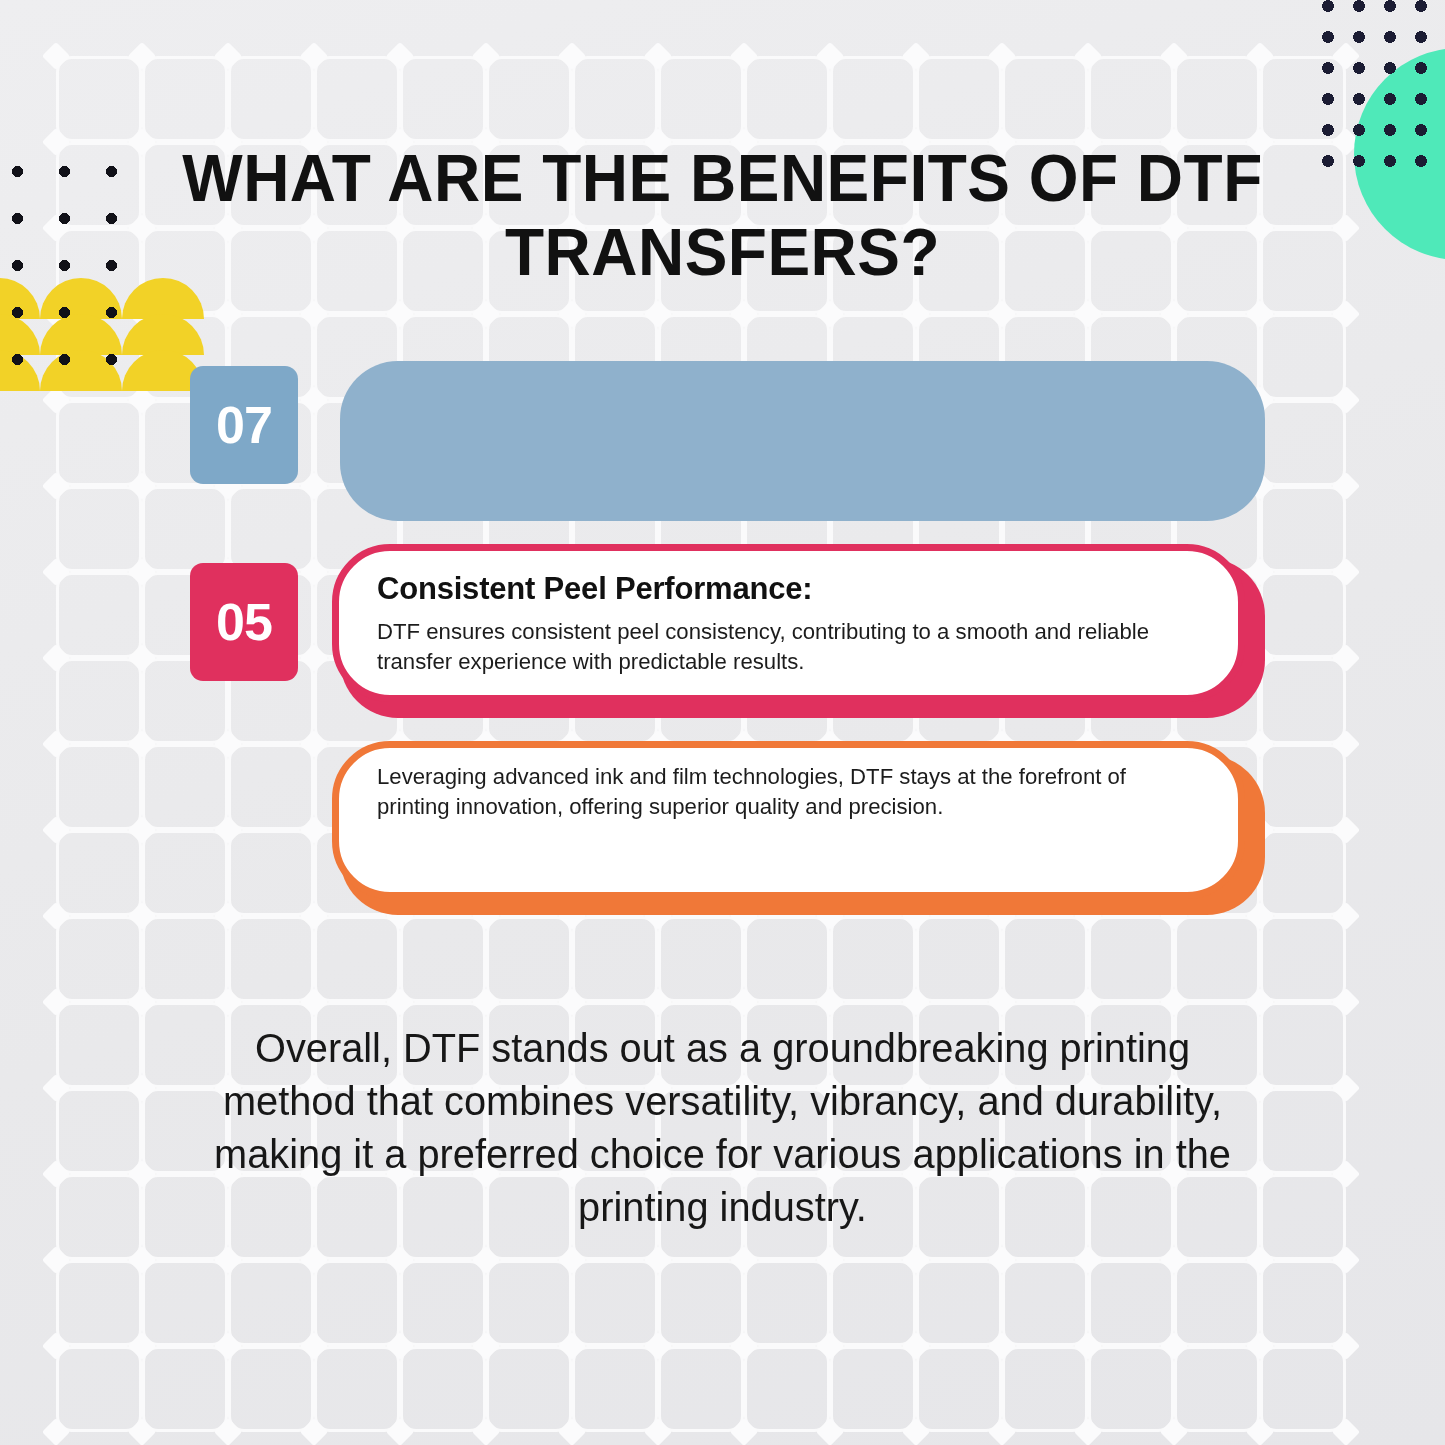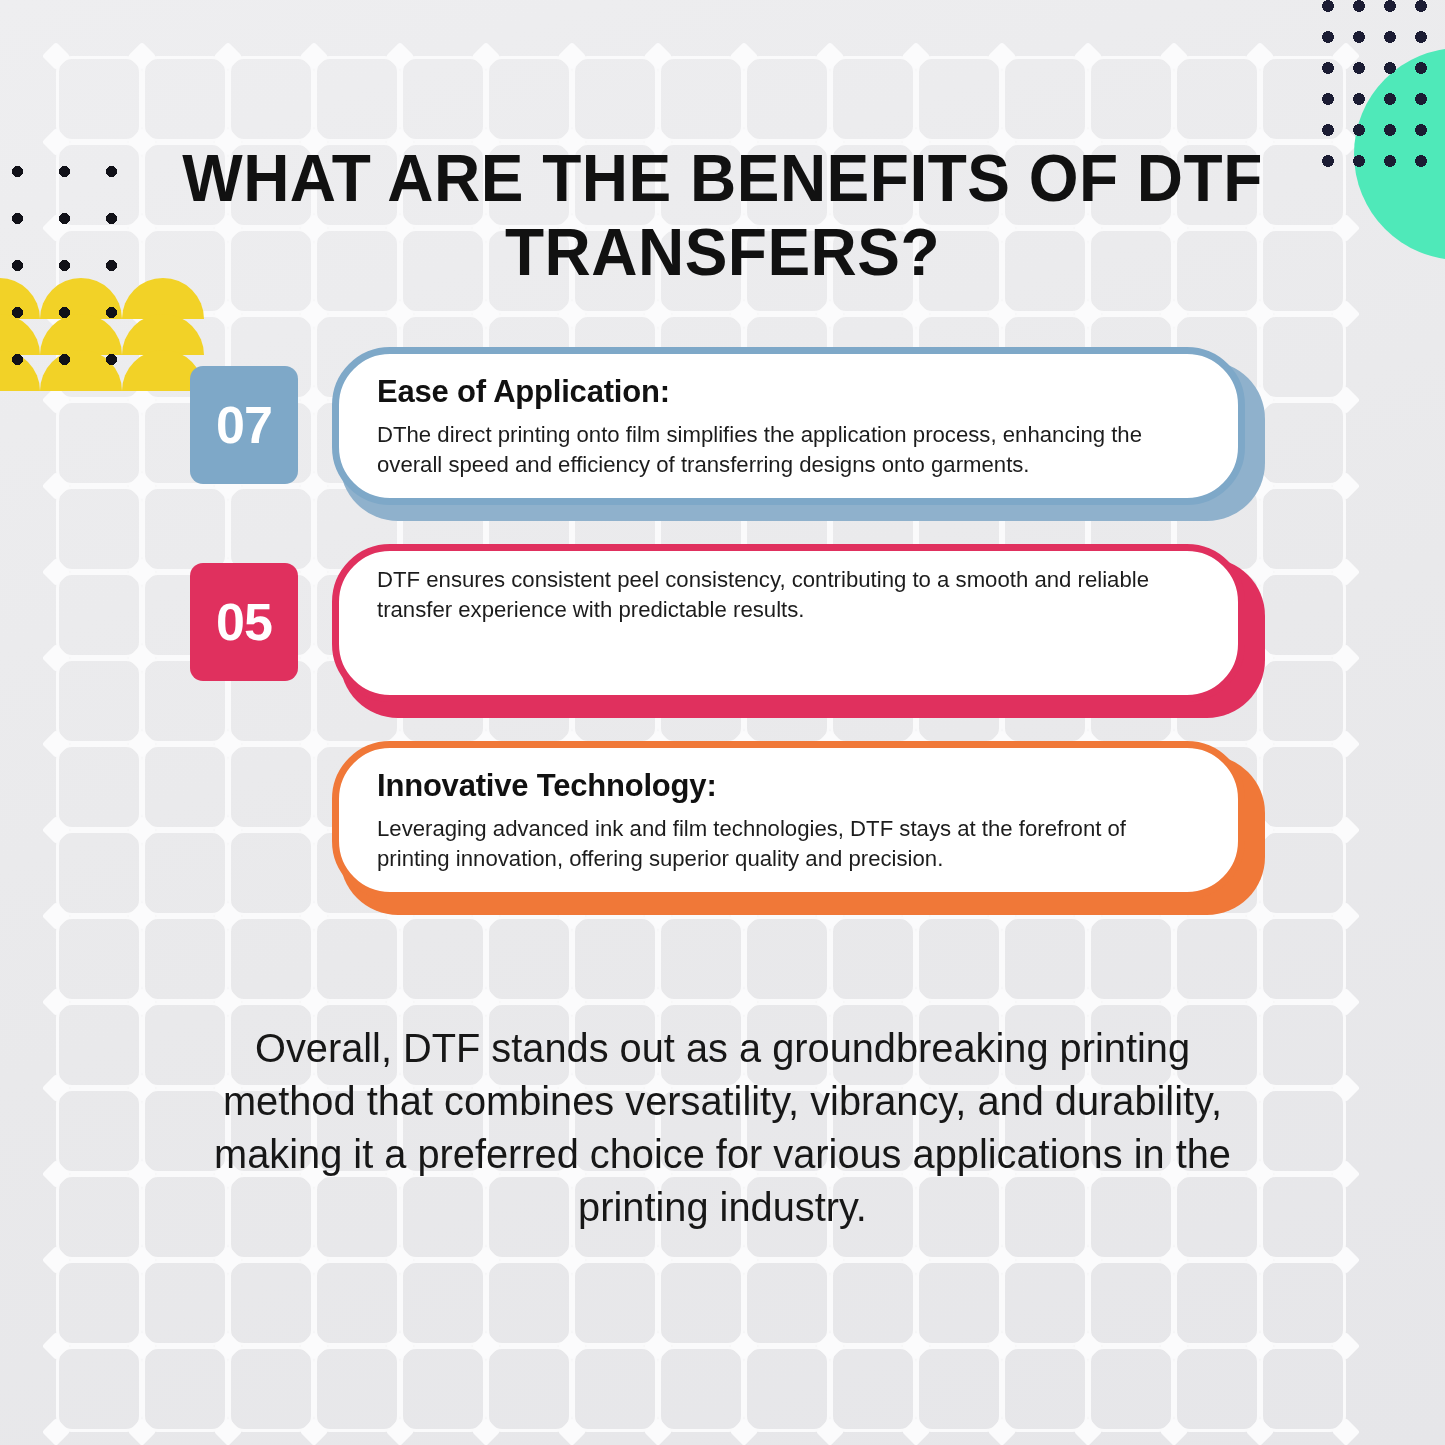--- a/index.html
+++ b/index.html
@@ -760,38 +760,34 @@
   <div class="dots-topright"></div>
 
   <div class="title">WHAT ARE THE BENEFITS OF DTF TRANSFERS?</div>
 
   <div class="cards" id="cardsRoot">
       <div class="card-row" style="top: 344px;">
         <div class="bubble-shadow" style="background: rgb(143, 177, 204);"></div>
         <div class="badge" style="background: rgb(126, 168, 200);">
           <span>07</span>
         </div>
-        <div class="bubble" style="border-color: rgb(126, 168, 200);">
-          <div class="bubble-title">Ease of Application:</div>
-          <div class="bubble-body">DThe direct printing onto film simplifies the application process, enhancing the overall speed and efficiency of transferring designs onto garments.</div>
-        </div>
       </div>
       <div class="card-row" style="top: 541px;">
         <div class="bubble-shadow" style="background: rgb(224, 48, 94);"></div>
         <div class="badge" style="background: rgb(224, 48, 94);">
           <span>05</span>
         </div>
         <div class="bubble" style="border-color: rgb(224, 48, 94);">
+          <div class="bubble-title">Consistent Peel Performance:</div>
           <div class="bubble-body">DTF ensures consistent peel consistency, contributing to a smooth and reliable transfer experience with predictable results.</div>
         </div>
       </div>
       <div class="card-row" style="top: 738px;">
         <div class="bubble-shadow" style="background: rgb(240, 120, 56);"></div>
         <div class="bubble" style="border-color: rgb(240, 120, 56);">
-          <div class="bubble-title">Innovative Technology:</div>
           <div class="bubble-body">Leveraging advanced ink and film technologies, DTF stays at the forefront of printing innovation, offering superior quality and precision.</div>
         </div>
       </div>
     </div>
 
   <div class="summary">Overall, DTF stands out as a groundbreaking printing method that combines versatility, vibrancy, and durability, making it a preferred choice for various applications in the printing industry.</div>
 
 </div>
 
 </body></html>

